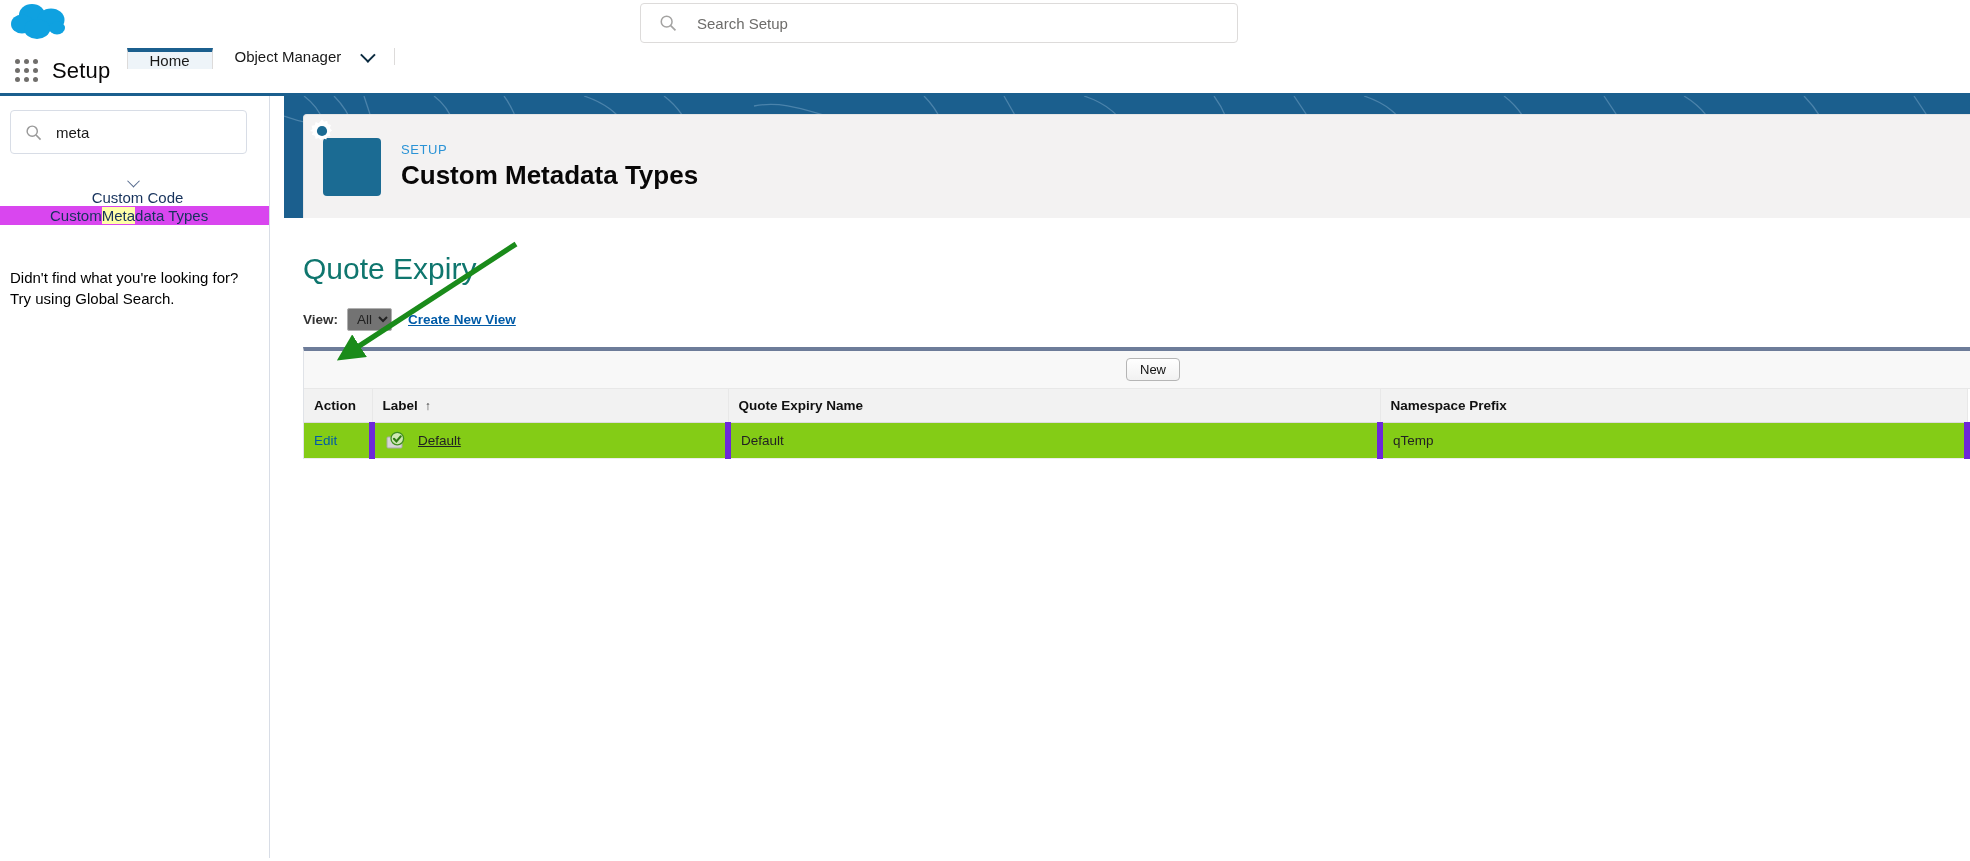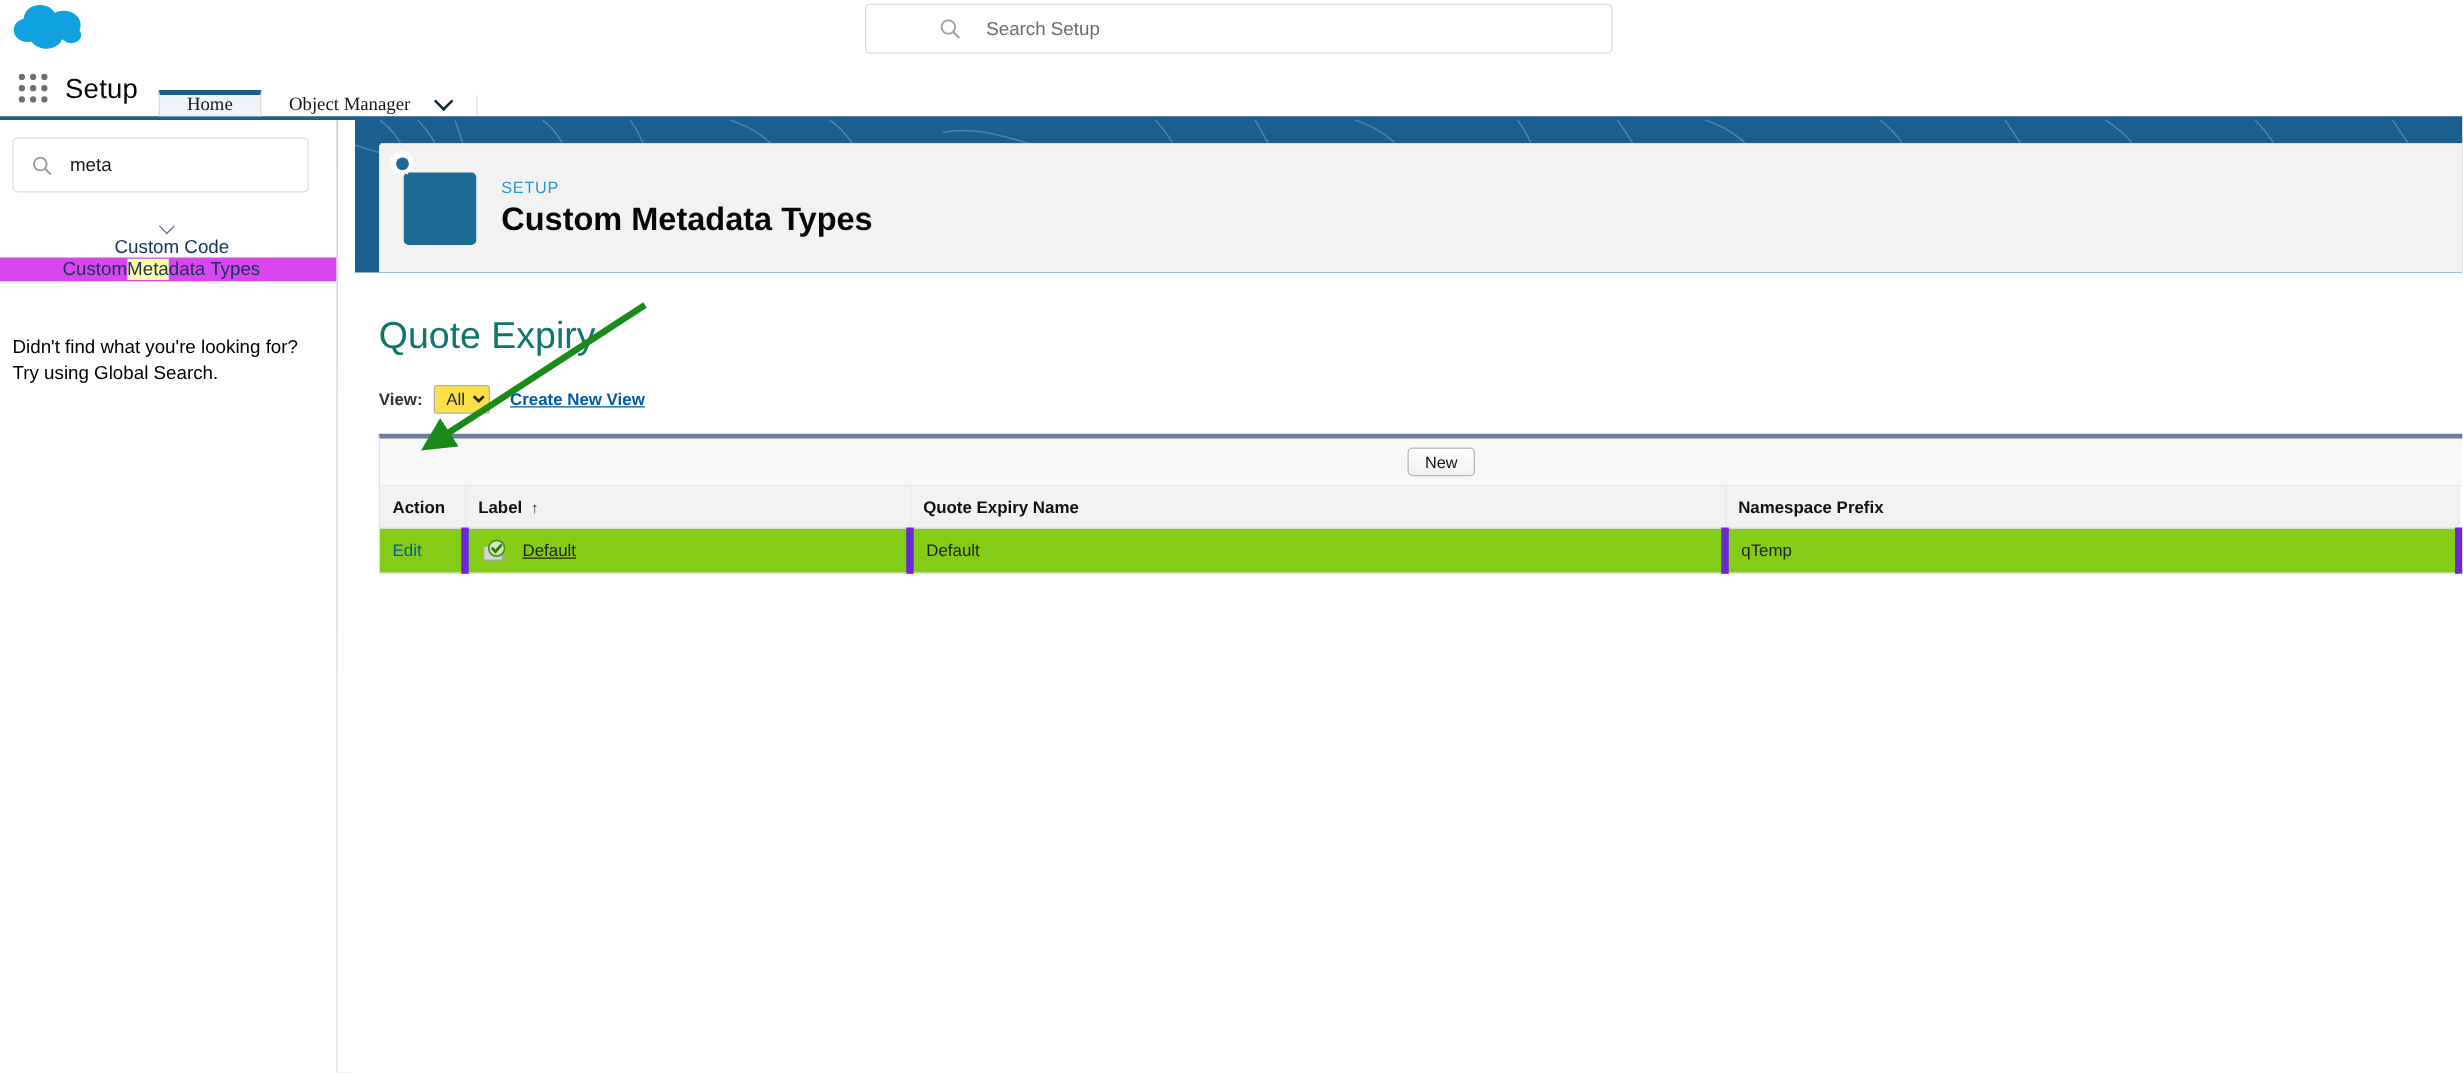--- a/index.html
+++ b/index.html
@@ -17,28 +17,27 @@
     height: 48px;
     background: #ffffff;
   }
   .sf-cloud {
     position: absolute;
     left: 10px; top: 2px;
     width: 62px; height: 42px;
   }
   .search-wrap {
     position: absolute;
-    left: 692px; top: 3px;
+    left: 640px; top: 3px;
     width: 598px; height: 40px;
     border: 1px solid #dddbda;
     border-radius: 4px;
     background: #fff;
     display: flex;
     align-items: center;
-    padding-left: 40px;
   }
   .search-icon {
     margin-left: 18px;
     width: 18px; height: 18px;
     flex: 0 0 auto;
     opacity: .62;
   }
   .search-input {
     border: 0; outline: 0;
     background: transparent;
@@ -76,21 +75,21 @@
     border-radius: 50%;
     display: block;
   }
   .setup-title {
     display: flex; align-items: center;
     font-size: 22px;
     color: #080707;
     padding: 0 16px 0 0;
     letter-spacing: .2px;
   }
-  .navtabs { display: flex; align-items: flex-end; font-family: Liberation Serif, serif; }
+  .navtabs { display: flex; align-items: flex-start; }
   .navtab {
     display: flex; align-items: center;
     padding: 0 22px;
     font-size: 15px;
     color: #181818;
     border-right: 1px solid #dddbda;
     cursor: pointer;
     position: relative;
   }
   .navtab:first-child { border-left: 1px solid #dddbda; }
@@ -249,21 +248,21 @@
     display: flex; align-items: center;
     margin-top: 22px;
     font-size: 13.5px;
   }
   .view-label { font-weight: bold; color: #333; margin-right: 9px; }
   .view-select {
     font-family: "Liberation Sans", sans-serif;
     font-size: 13.5px;
     padding: 2px 2px 2px 5px;
     border: 1px solid #b0b0b0;
-    background: #fde047;
+    background: #737373;
     color: #222;
     border-radius: 2px;
   }
   .create-view-link {
     margin-left: 16px;
     color: #015ba7;
     text-decoration: underline;
     cursor: pointer;
     font-size: 13.5px;
     font-weight: bold;

